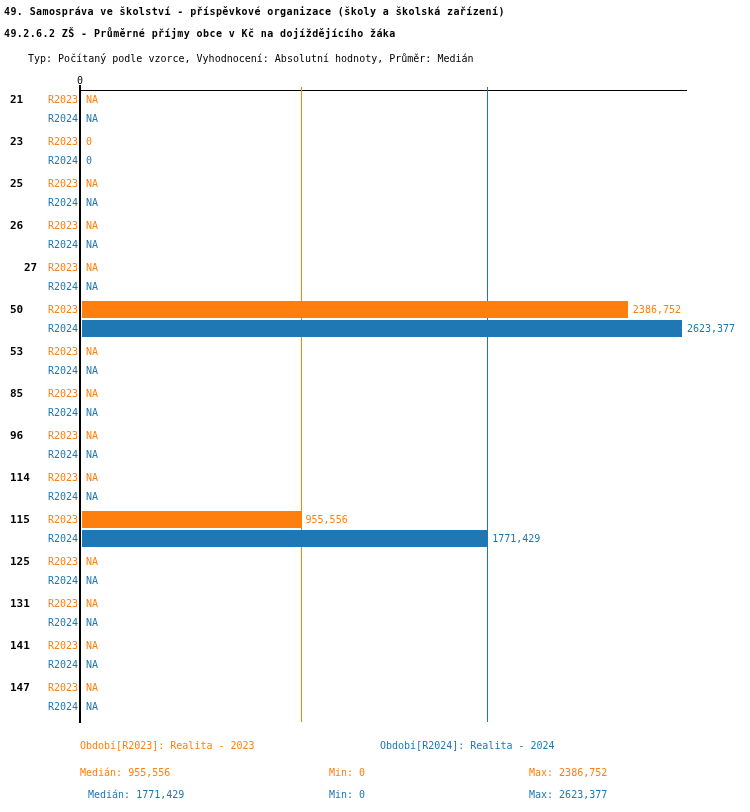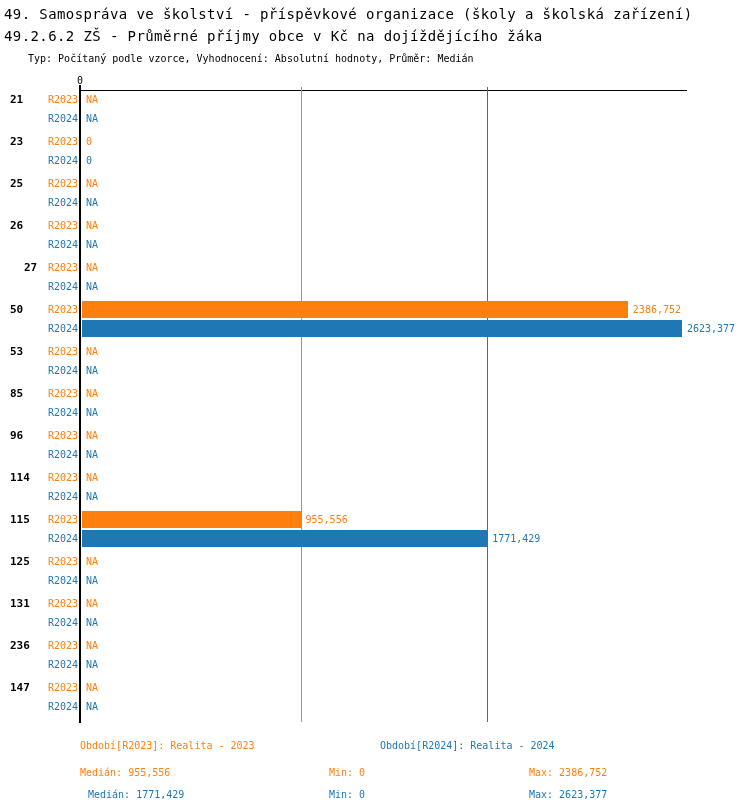--- a/index.html
+++ b/index.html
@@ -10,22 +10,22 @@
   body {
     width: 750px;
     height: 812px;
     position: relative;
     overflow: hidden;
     font-family: "DejaVu Sans Mono", monospace;
     color: #000;
   }
   .abs { position: absolute; }
   .title {
-    font-size: 14px;
-    font-weight: normal;
+    font-size: 10px;
+    font-weight: bold;
     letter-spacing: 0.4px;
     white-space: nowrap;
   }
   .subtitle {
     font-size: 10px;
     white-space: nowrap;
   }
   .lbl {
     font-size: 10px;
     line-height: 17px;
@@ -135,21 +135,21 @@
     <div class="abs cat-label" style="left: 10px; top: 553px;">125</div>
     <div class="abs lbl series-label" style="left: 40px; width: 38px; top: 553px; color: rgb(255, 127, 14);">R2023</div>
     <div class="abs lbl" style="left: 86px; top: 553px; color: rgb(255, 127, 14);">NA</div>
     <div class="abs lbl series-label" style="left: 40px; width: 38px; top: 572px; color: rgb(31, 119, 180);">R2024</div>
     <div class="abs lbl" style="left: 86px; top: 572px; color: rgb(31, 119, 180);">NA</div>
     <div class="abs cat-label" style="left: 10px; top: 595px;">131</div>
     <div class="abs lbl series-label" style="left: 40px; width: 38px; top: 595px; color: rgb(255, 127, 14);">R2023</div>
     <div class="abs lbl" style="left: 86px; top: 595px; color: rgb(255, 127, 14);">NA</div>
     <div class="abs lbl series-label" style="left: 40px; width: 38px; top: 614px; color: rgb(31, 119, 180);">R2024</div>
     <div class="abs lbl" style="left: 86px; top: 614px; color: rgb(31, 119, 180);">NA</div>
-    <div class="abs cat-label" style="left: 10px; top: 637px;">236</div>
+    <div class="abs cat-label" style="left: 10px; top: 637px;">141</div>
     <div class="abs lbl series-label" style="left: 40px; width: 38px; top: 637px; color: rgb(255, 127, 14);">R2023</div>
     <div class="abs lbl" style="left: 86px; top: 637px; color: rgb(255, 127, 14);">NA</div>
     <div class="abs lbl series-label" style="left: 40px; width: 38px; top: 656px; color: rgb(31, 119, 180);">R2024</div>
     <div class="abs lbl" style="left: 86px; top: 656px; color: rgb(31, 119, 180);">NA</div>
     <div class="abs cat-label" style="left: 10px; top: 679px;">147</div>
     <div class="abs lbl series-label" style="left: 40px; width: 38px; top: 679px; color: rgb(255, 127, 14);">R2023</div>
     <div class="abs lbl" style="left: 86px; top: 679px; color: rgb(255, 127, 14);">NA</div>
     <div class="abs lbl series-label" style="left: 40px; width: 38px; top: 698px; color: rgb(31, 119, 180);">R2024</div>
     <div class="abs lbl" style="left: 86px; top: 698px; color: rgb(31, 119, 180);">NA</div>
   </div>

